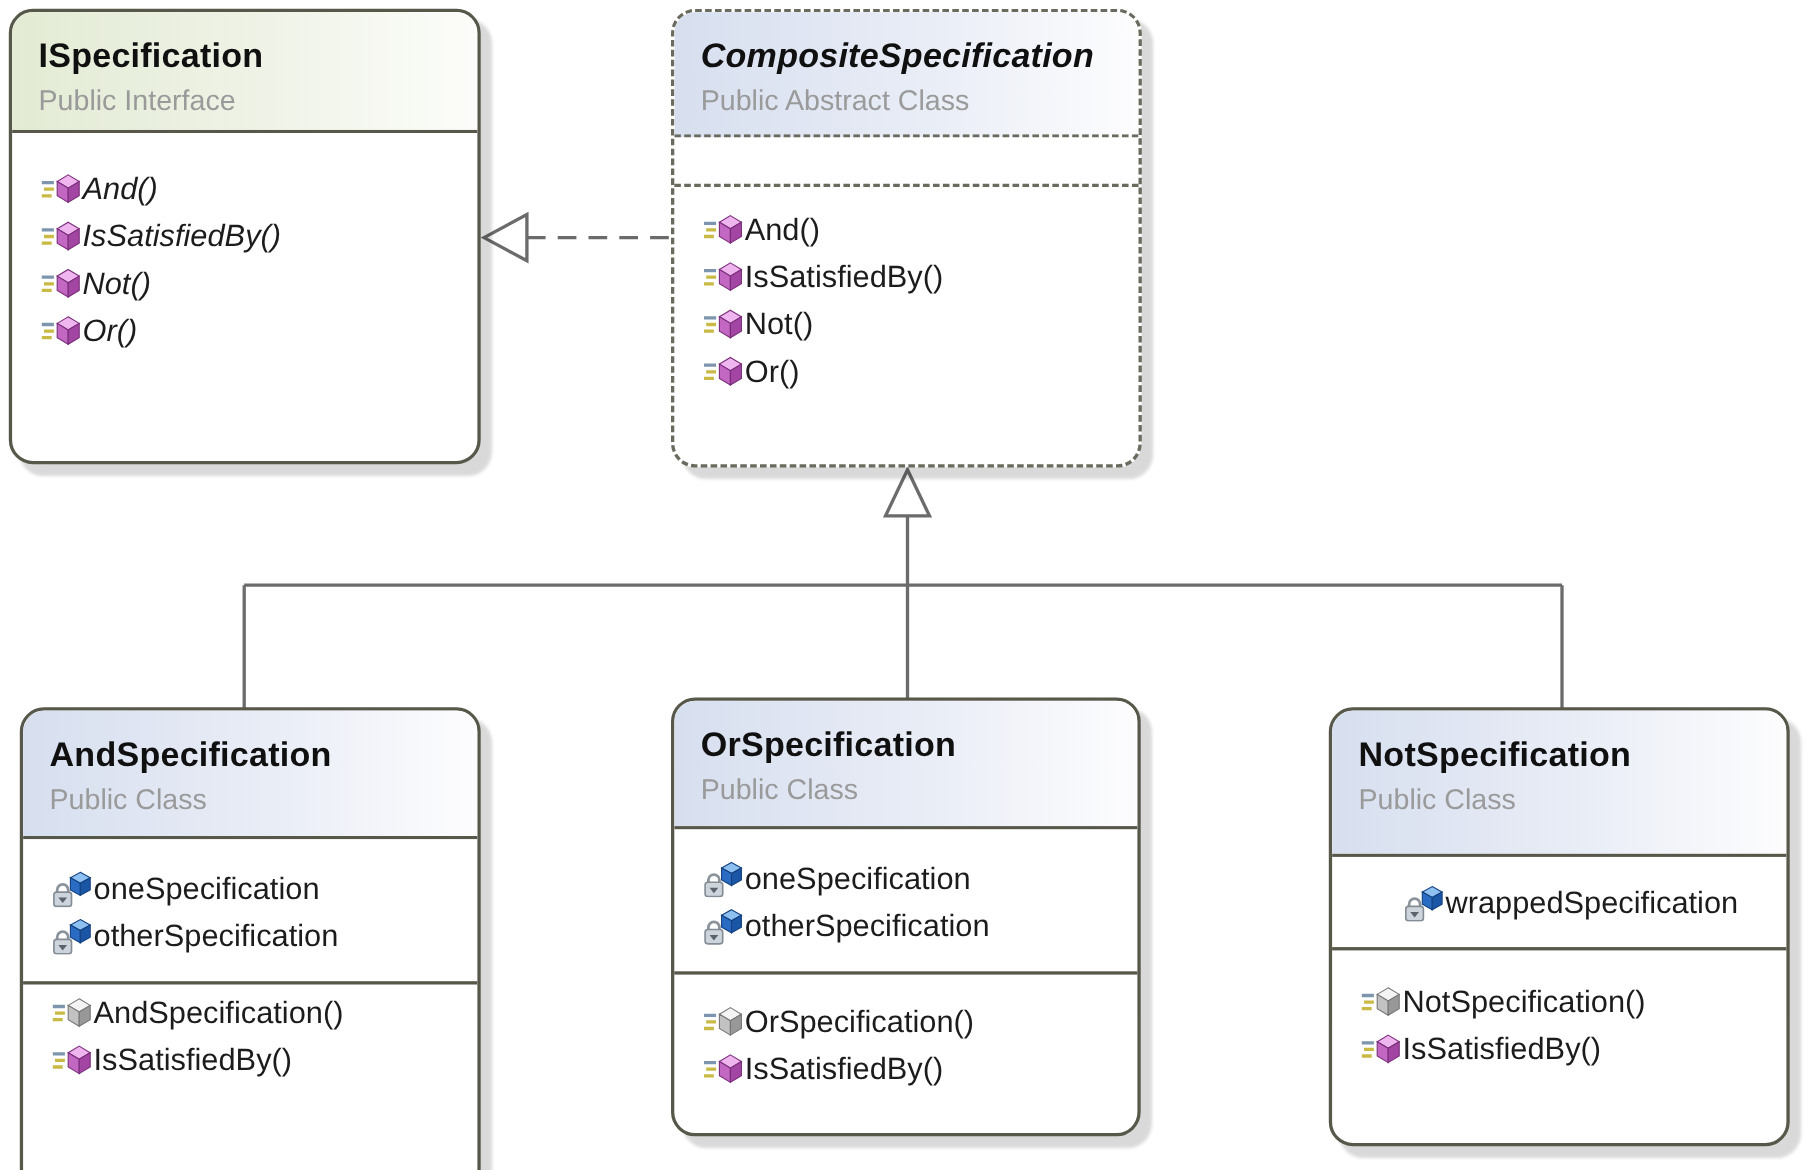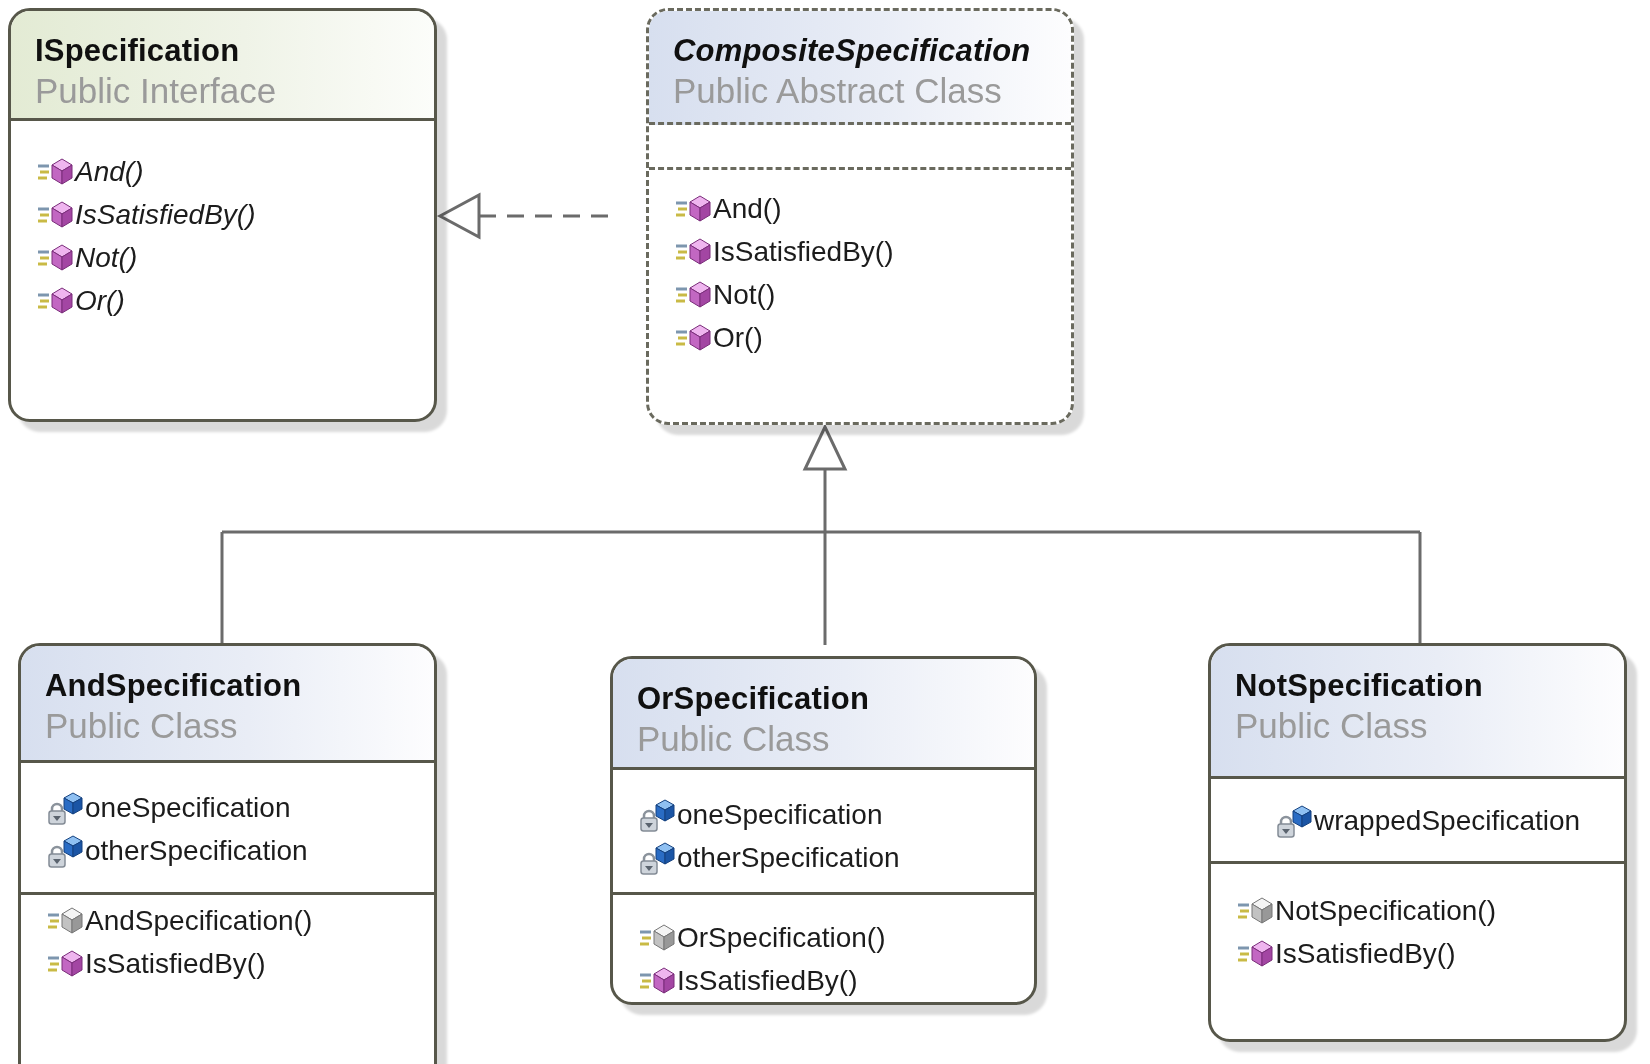--- a/index.html
+++ b/index.html
@@ -19,21 +19,21 @@
   .hdr{
     box-sizing:border-box;border-radius:19px 19px 0 0;
     padding:22px 0 4px 24px;
     border-bottom:3px solid #57574a;
   }
   .cls.dashed .hdr{border-bottom:3px dashed #6a6a5e;}
   .hdr.green{background:linear-gradient(90deg,#e3ebd4 0%,#eff3e7 55%,#fcfdfa 100%);}
   .hdr.blue{background:linear-gradient(90deg,#d7dfef 0%,#e9edf6 55%,#fdfdfe 100%);}
   .title{font-size:31px;font-weight:bold;color:#101010;line-height:36px;letter-spacing:0.2px;}
   .title.it{font-style:italic;}
-  .stereotype{font-size:35px;color:#9a9a9a;margin-top:5px;line-height:34px;}
+  .stereotype{font-size:26px;color:#9a9a9a;margin-top:5px;line-height:34px;}
   .sec{box-sizing:border-box;}
   .sec.divided{border-bottom:3px solid #57574a;}
   .cls.dashed .sec.divided{border-bottom:3px dashed #6a6a5e;}
   
   .member{
     display:flex;align-items:center;
     padding-left:26px;height:43px;
   }
   .mi{width:38px;height:34px;flex:0 0 auto;}
   .mtx{font-size:28px;color:#1c1c1c;white-space:nowrap;}
@@ -117,21 +117,21 @@
       </div>
       <div class="member">
         <svg class="mi" viewBox="0 0 38 34">
             <use href="#icon-method-purple"></use>
           </svg>
         <span class="mtx it">Or()</span>
       </div>
     </div>
   </div>
 
-  <div class="cls dashed" style="left:646px;top:8px;width:428px;height:417px;">
+  <div class="cls dashed" style="left:610px;top:8px;width:428px;height:417px;">
     <div class="hdr blue" style="height:114px;">
       <div class="title it">CompositeSpecification</div>
       <div class="stereotype">Public Abstract Class</div>
     </div>
     <div class="sec divided" style="height:45px;"></div>
     <div class="sec" style="flex:1;padding-top:17px;">
       <div class="member">
         <svg class="mi" viewBox="0 0 38 34">
             <use href="#icon-method-purple"></use>
           </svg>
@@ -186,21 +186,21 @@
       </div>
       <div class="member">
         <svg class="mi" viewBox="0 0 38 34">
             <use href="#icon-method-purple"></use>
           </svg>
         <span class="mtx">IsSatisfiedBy()</span>
       </div>
     </div>
   </div>
 
-  <div class="cls" style="left:610px;top:656px;width:427px;height:349px;">
+  <div class="cls" style="left:610px;top:634px;width:427px;height:399px;">
     <div class="hdr blue" style="height:117px;">
       <div class="title">OrSpecification</div>
       <div class="stereotype">Public Class</div>
     </div>
     <div class="sec divided" style="height:132px;padding-top:23px;">
       <div class="member">
         <svg class="mi" viewBox="0 0 38 34">
             <use href="#icon-field-private"></use>
           </svg>
         <span class="mtx">oneSpecification</span>

